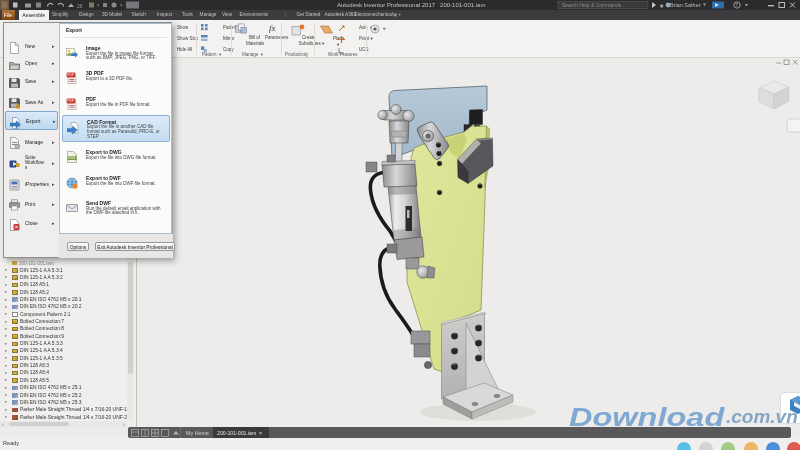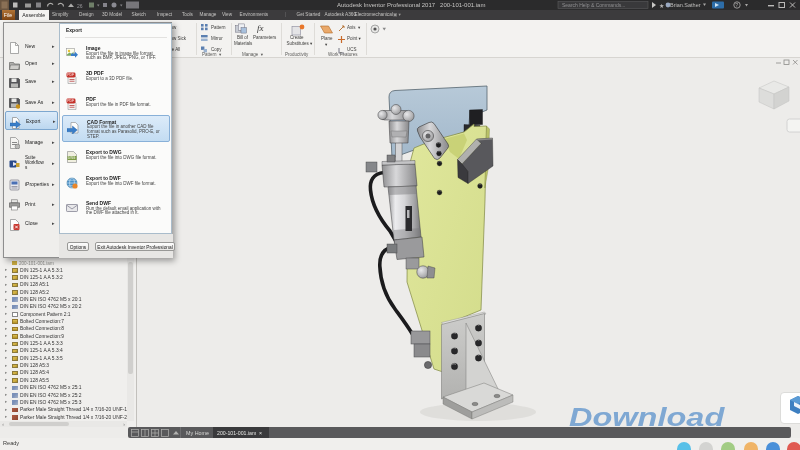--- a/index.html
+++ b/index.html
@@ -11,21 +11,21 @@
 #titlebar .t { position:absolute; top:2px; font-size:6px; color:#b4b3b1; white-space:nowrap; }
 
 #tabrow { position:absolute; left:0; top:10px; width:800px; height:10px; background:#3c3b3d; }
 .tab { position:absolute; top:0; height:10px; font-size:4.7px; color:#c6c5c3; line-height:10px; white-space:nowrap; }
 #filetab { position:absolute; left:1.5px; top:0; width:13px; height:10px; background:linear-gradient(#b07437,#7e4413); color:#fff; font-size:5.2px; text-align:center; line-height:10px; }
 #activetab { position:absolute; left:18.5px; top:0; width:30.5px; height:11px; background:#f3f2f0; color:#232323; font-size:5.2px; text-align:center; line-height:10px; }
 
 #ribbon { position:absolute; left:0; top:20px; width:800px; height:38px; background:#f3f2f0; border-bottom:1px solid #d7d5d1; }
 .rsep { position:absolute; top:3px; width:1px; height:32px; background:#dedcd8; }
 .rlabel { position:absolute; top:31.5px; font-size:4.5px; color:#5a5a58; white-space:nowrap; }
-.rsmall { position:absolute; font-size:4.5px; color:#3c3c3a; white-space:nowrap; }
+.rsmall { position:absolute; font-size:4.5px; color:#3c3c3a; white-space:nowrap;margin-left:12px; }
 .ricon { position:absolute; }
 
 #panel { position:absolute; left:0; top:58px; width:137px; height:369px; background:#f0efed; border-right:1px solid #c2c0bc; }
 .trow { position:absolute; left:0; height:7px; font-size:4.9px; color:#333; white-space:nowrap; }
 .trow .ar { position:absolute; left:5px; top:0.2px; color:#8a8a88; font-size:4.4px; }
 .trow .ic { position:absolute; left:12px; top:1px; width:5.5px; height:4.5px; }
 .trow .tx { position:absolute; left:20px; top:0.6px; }
 #vscroll { position:absolute; left:127px; top:0px; width:7px; height:363px; background:#e9e8e6; }
 #vthumb { position:absolute; left:128px; top:204px; width:5px; height:112px; background:#d0cfcd; border-radius:2px; }
 #hscroll { position:absolute; left:0px; top:363px; width:127px; height:6px; background:#e9e8e6; }
@@ -456,20 +456,21 @@
 </svg>
 
 <div id="wmbox">
       <svg width="28" height="30" viewBox="0 0 28 30" style="position:absolute;left:1px;top:1px;">
   <path d="M8,6 L16,2 L24,6 L24,16 L16,20 L8,16 Z" fill="#3d7fc1"></path>
   <path d="M16,2 L24,6 L16,10 L8,6 Z" fill="#5b9bd5"></path>
   <path d="M12,8 l6,3 v4 l-6,-3 z" fill="#fff" opacity="0.9"></path>
 </svg>
     </div>
 <div id="wm" style="left:569px; top:402px; transform:scaleX(1.25); transform-origin:left top;"><span style="font-size:26px;">Download</span></div>
+<div class="abs" style="left:726px; top:406px; font-style:italic; font-weight:bold; font-size:19px; color:#83a6c4; z-index:5;">.com.vn</div>
 
 <div id="menu">
   <svg class="abs" style="left:36px; top:2px;" width="20" height="9" viewBox="0 0 20 9">
     <rect x="0.5" y="0.5" width="8.5" height="8" rx="1" fill="#f4f3f1" stroke="#aaa" stroke-width="0.6"></rect>
     <rect x="10.5" y="0.5" width="8.5" height="8" rx="1" fill="#f4f3f1" stroke="#aaa" stroke-width="0.6"></rect>
     <rect x="2" y="2" width="5" height="5" fill="#c8c7c5"></rect>
     <path d="M12,4 h6 v3.5 h-6 z" fill="#c8b060"></path>
   </svg>
   <div id="mleft">
 <div class="mitem" style="top:14px;">

